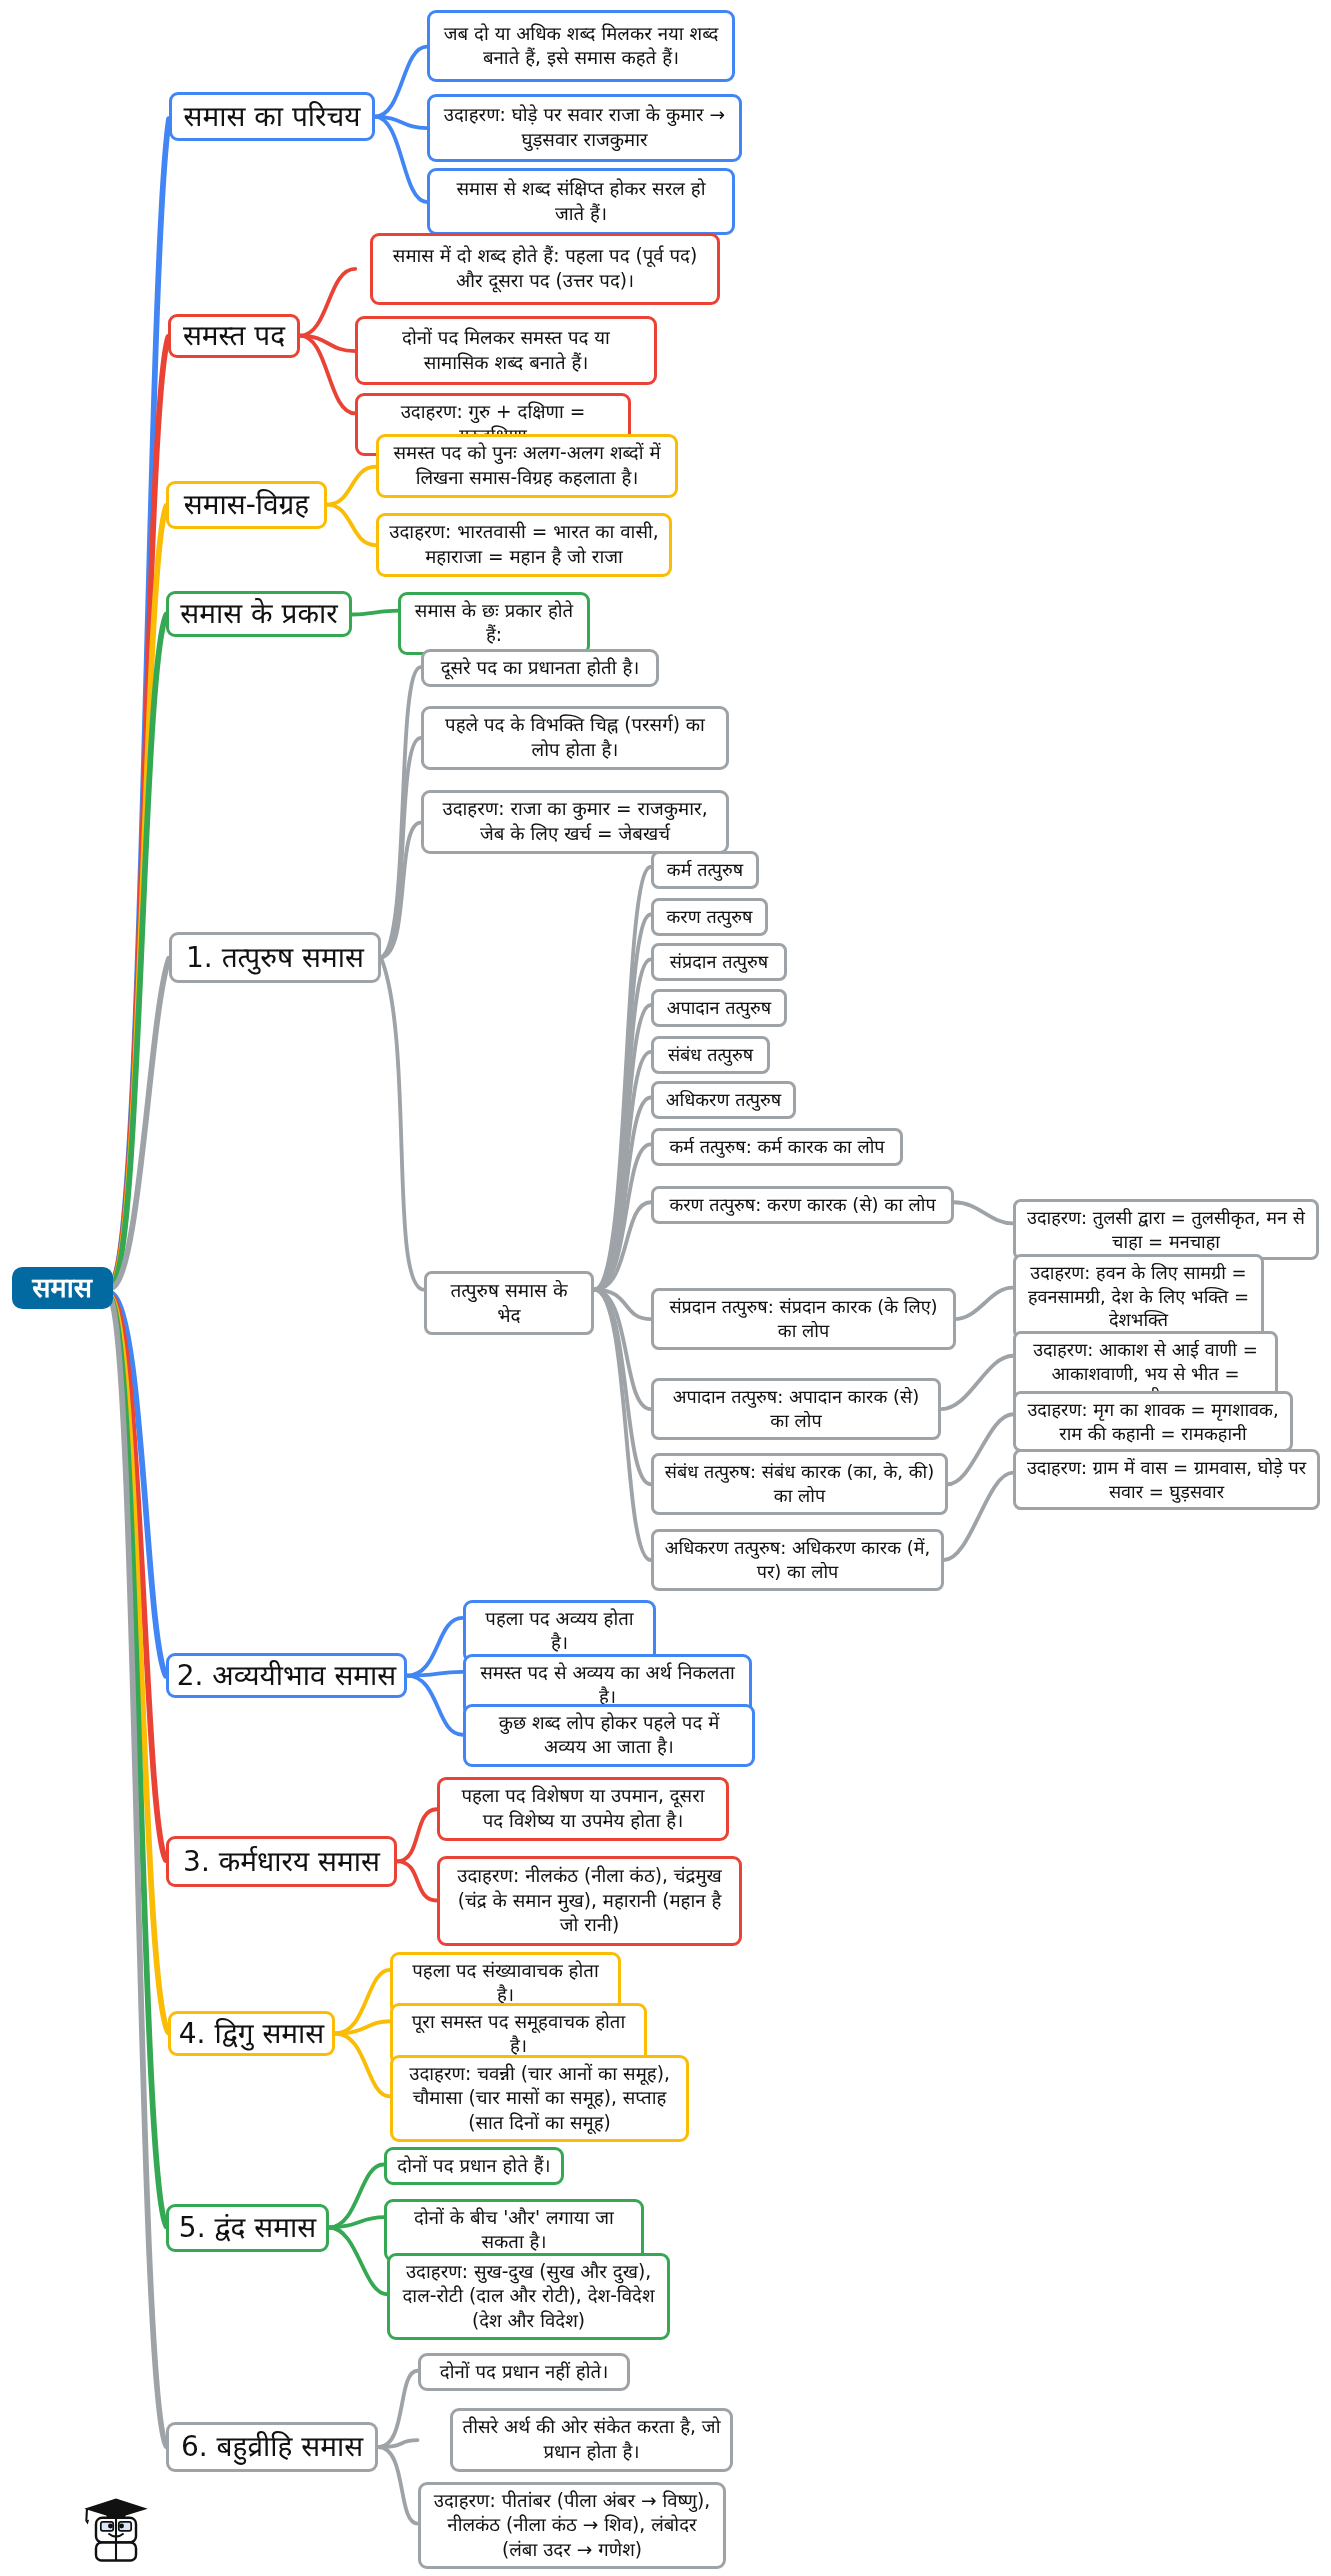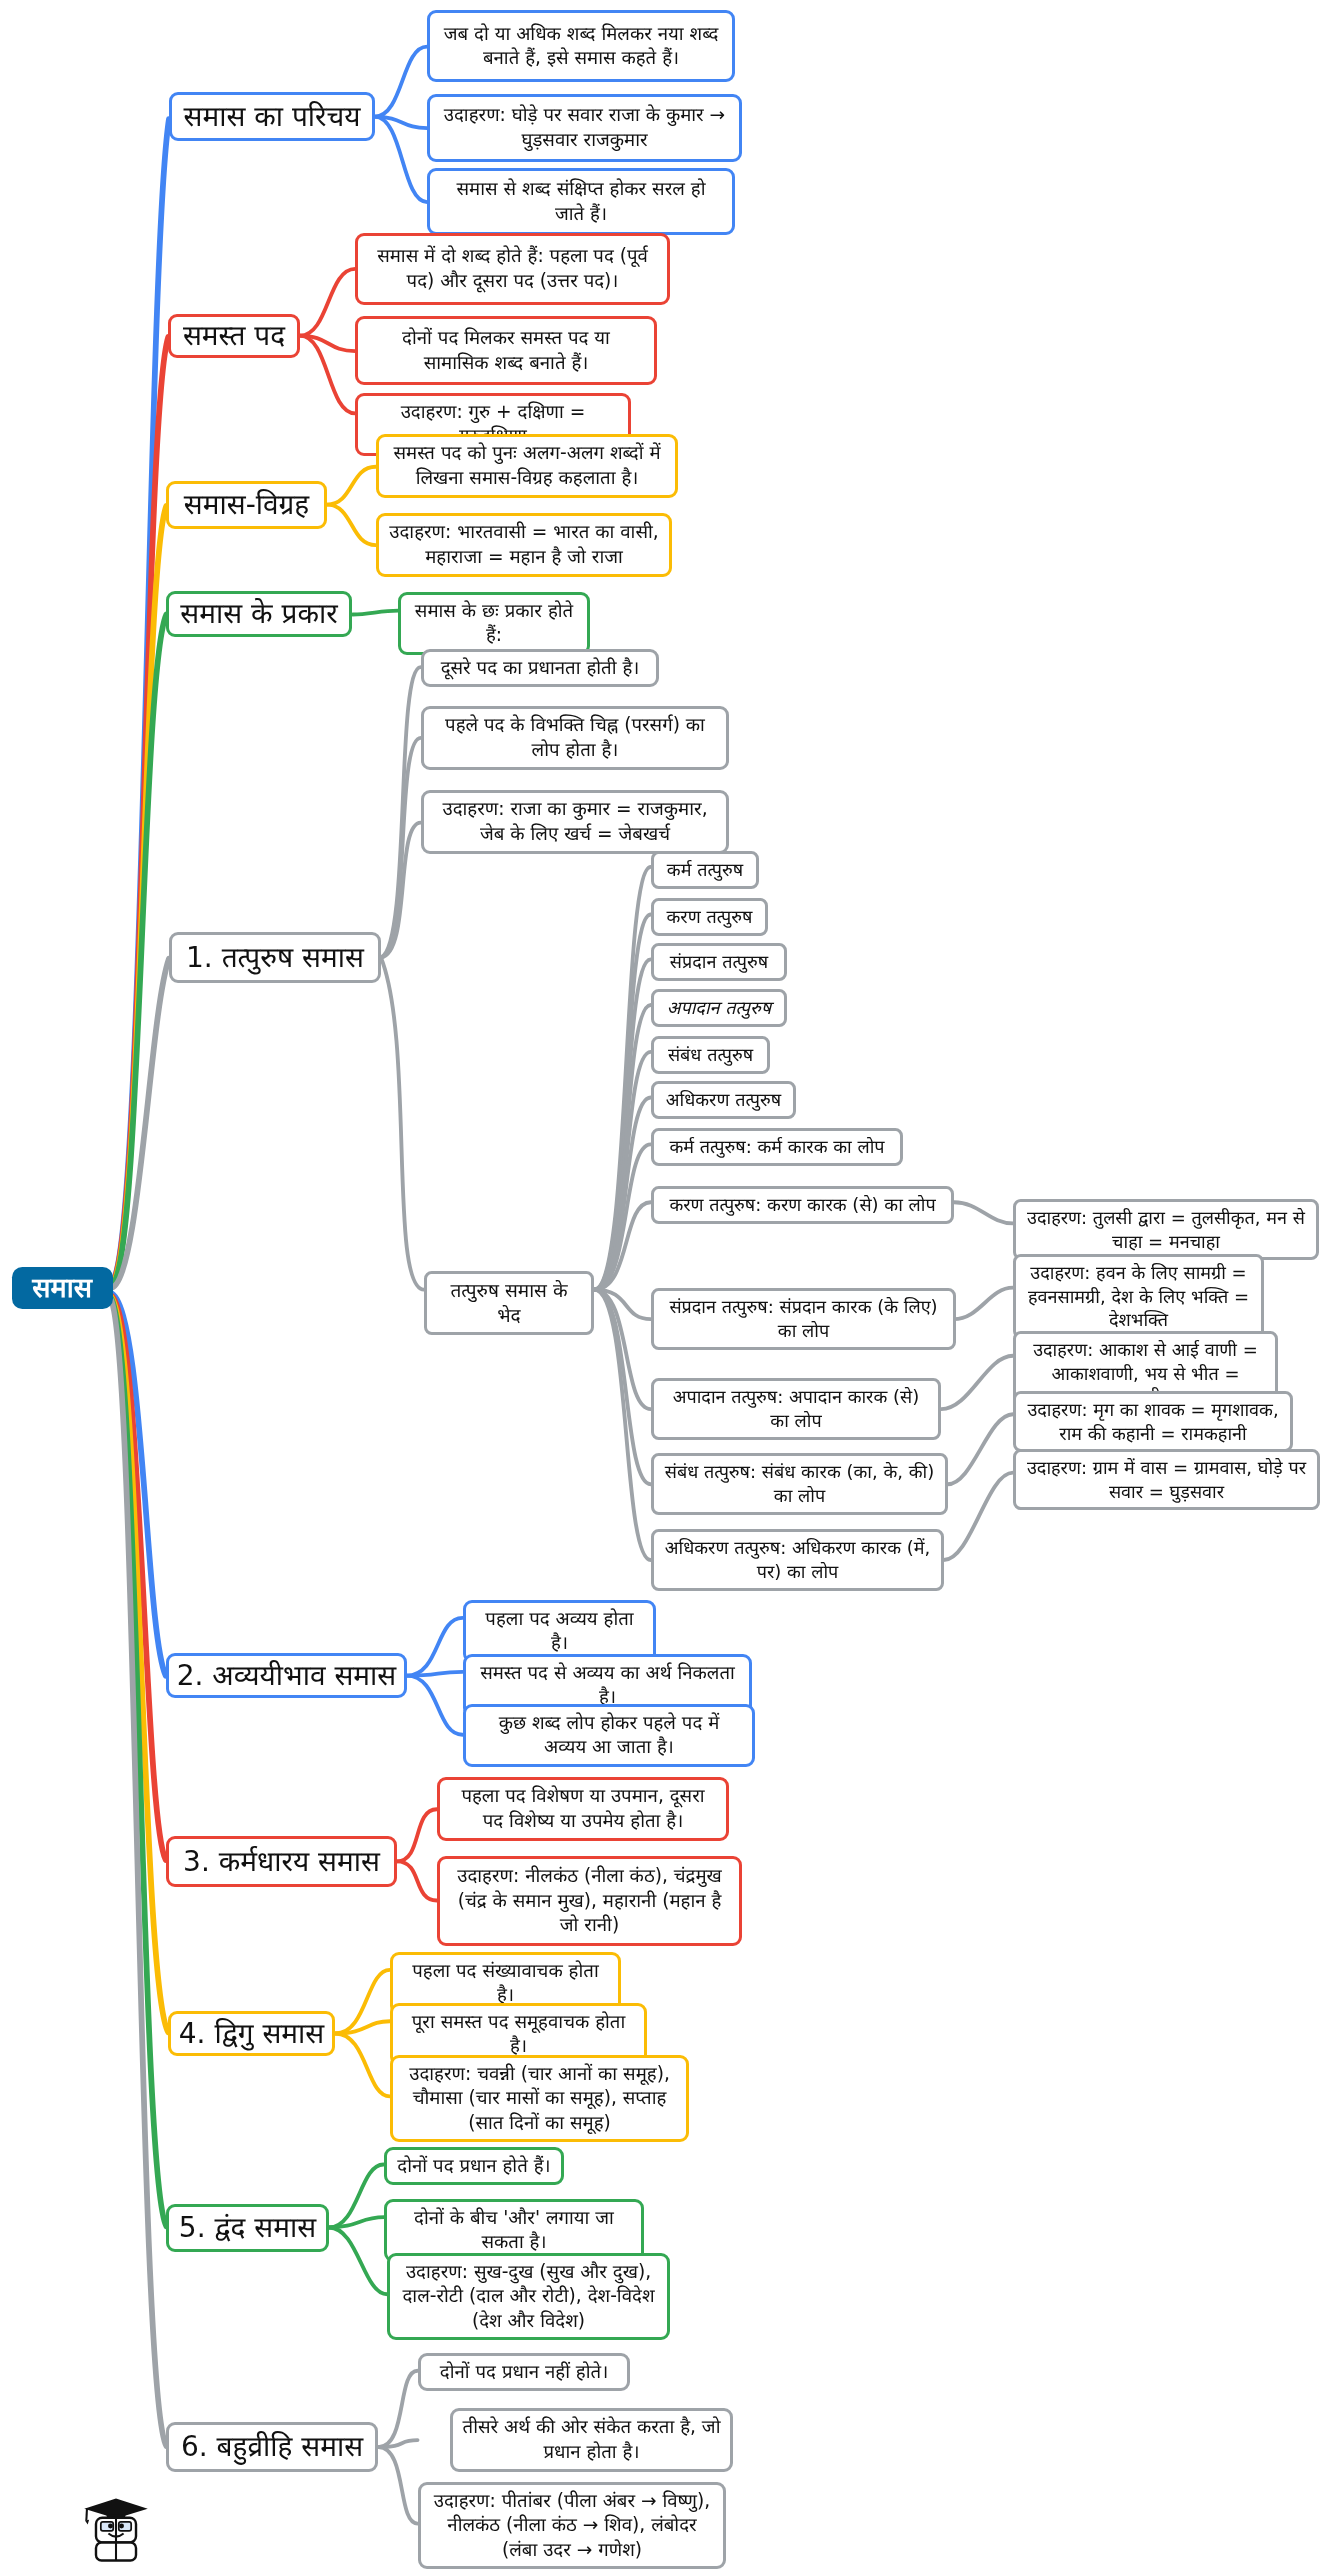--- a/index.html
+++ b/index.html
@@ -111,39 +111,39 @@
   <div class="node lbl b" style="left:166px;top:1653px;width:241px;height:45px;">2. अव्ययीभाव समास</div>
   <div class="node lbl r" style="left:166px;top:1836px;width:231px;height:51px;">3. कर्मधारय समास</div>
   <div class="node lbl y" style="left:168px;top:2011px;width:167px;height:45px;">4. द्विगु समास</div>
   <div class="node lbl g" style="left:166px;top:2204px;width:163px;height:48px;">5. द्वंद समास</div>
   <div class="node lbl gy" style="left:166px;top:2422px;width:212px;height:50px;">6. बहुव्रीहि समास</div>
 
   <div class="node box b" style="left:427px;top:10.3px;width:308px;min-height:72px;">जब दो या अधिक शब्द मिलकर नया शब्द बनाते हैं, इसे समास कहते हैं।</div>
   <div class="node box b" style="left:427px;top:94px;width:315px;min-height:68px;">उदाहरण: घोड़े पर सवार राजा के कुमार → घुड़सवार राजकुमार</div>
   <div class="node box b" style="left:427px;top:168px;width:308px;min-height:67px;">समास से शब्द संक्षिप्त होकर सरल हो जाते हैं।</div>
 
-  <div class="node box r" style="left:355px;top:233px;width:315px;min-height:72px;">समास में दो शब्द होते हैं: पहला पद (पूर्व पद) और दूसरा पद (उत्तर पद)।</div>
+  <div class="node box r" style="left:370px;top:233px;width:350px;min-height:72px;">समास में दो शब्द होते हैं: पहला पद (पूर्व पद) और दूसरा पद (उत्तर पद)।</div>
   <div class="node box r" style="left:355px;top:316px;width:302px;min-height:69px;">दोनों पद मिलकर समस्त पद या सामासिक शब्द बनाते हैं।</div>
   <div class="node box r" style="left:355px;top:393px;width:276px;min-height:40px;">उदाहरण: गुरु + दक्षिणा = गुरुदक्षिणा</div>
 
   <div class="node box y" style="left:376px;top:513px;width:296px;min-height:64px;">उदाहरण: भारतवासी = भारत का वासी, महाराजा = महान है जो राजा</div>
   <div class="node box y" style="left:376px;top:434px;width:302px;min-height:64px;">समस्त पद को पुनः अलग-अलग शब्दों में लिखना समास-विग्रह कहलाता है।</div>
 
   <div class="node box g" style="left:398px;top:592px;width:192px;min-height:36px;">समास के छः प्रकार होते हैं:</div>
 
   <div class="node box gy" style="left:421px;top:649px;width:238px;min-height:36px;">दूसरे पद का प्रधानता होती है।</div>
   <div class="node box gy" style="left:421px;top:706px;width:308px;min-height:64px;">पहले पद के विभक्ति चिह्न (परसर्ग) का लोप होता है।</div>
   <div class="node box gy" style="left:421px;top:790px;width:308px;min-height:64px;">उदाहरण: राजा का कुमार = राजकुमार, जेब के लिए खर्च = जेबखर्च</div>
 
   <div class="node mini gy" style="left:424px;top:1271px;width:170px;min-height:37px;font-size:19px;">तत्पुरुष समास के भेद</div>
 
   <div class="node mini gy" style="left:651px;top:851px;width:108px;min-height:32px;">कर्म तत्पुरुष</div>
   <div class="node mini gy" style="left:651px;top:898px;width:117px;min-height:32px;">करण तत्पुरुष</div>
   <div class="node mini gy" style="left:651px;top:943px;width:136px;min-height:32px;">संप्रदान तत्पुरुष</div>
-  <div class="node mini gy" style="left:651px;top:989px;width:136px;min-height:32px;font-style:italic;">अपादान तत्पुरुष</div>
+  <div class="node mini gy" style="left:651px;top:989px;width:136px;min-height:32px;">अपादान तत्पुरुष</div>
   <div class="node mini gy" style="left:651px;top:1036px;width:119px;min-height:32px;">संबंध तत्पुरुष</div>
   <div class="node mini gy" style="left:651px;top:1081px;width:145px;min-height:32px;">अधिकरण तत्पुरुष</div>
   <div class="node mini gy" style="left:651px;top:1128px;width:252px;min-height:32px;">कर्म तत्पुरुष: कर्म कारक का लोप</div>
   <div class="node mini gy" style="left:651px;top:1186px;width:303px;min-height:33px;">करण तत्पुरुष: करण कारक (से) का लोप</div>
   <div class="node mini gy" style="left:651px;top:1288px;width:305px;min-height:62px;">संप्रदान तत्पुरुष: संप्रदान कारक (के लिए) का लोप</div>
   <div class="node mini gy" style="left:651px;top:1378px;width:290px;min-height:62px;">अपादान तत्पुरुष: अपादान कारक (से) का लोप</div>
   <div class="node mini gy" style="left:651px;top:1453px;width:297px;min-height:62px;">संबंध तत्पुरुष: संबंध कारक (का, के, की) का लोप</div>
   <div class="node mini gy" style="left:651px;top:1529px;width:293px;min-height:62px;">अधिकरण तत्पुरुष: अधिकरण कारक (में, पर) का लोप</div>
 
   <div class="node mini gy" style="left:1013px;top:1199px;width:306px;min-height:46px;">उदाहरण: तुलसी द्वारा = तुलसीकृत, मन से चाहा = मनचाहा</div>

